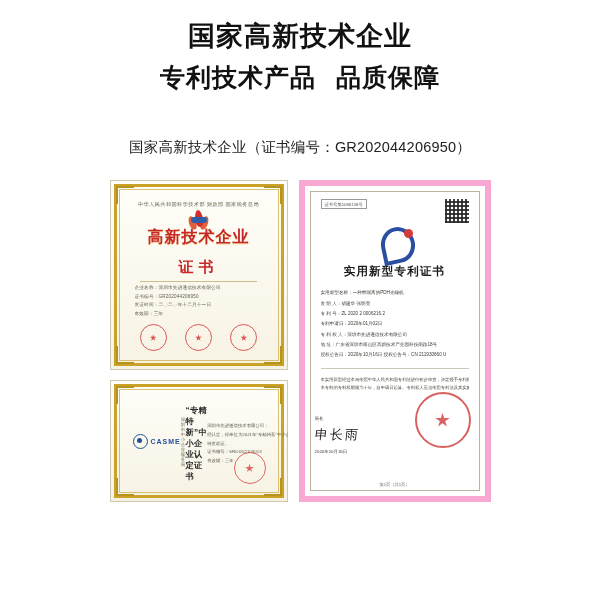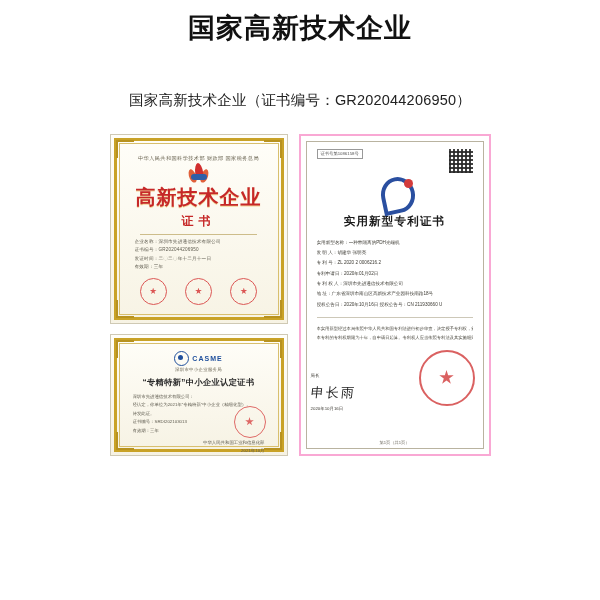--- a/index.html
+++ b/index.html
@@ -15,21 +15,21 @@
     overflow: hidden;
   }
   .page {
     width: 600px;
     height: 532px;
     position: relative;
     display: flex;
     flex-direction: column;
     align-items: center;
     box-sizing: border-box;
-    padding-top: 8px;
+    padding-top: 16px;
   }
   .headline-block {
     width: 100%;
     text-align: center;
   }
   .headline {
     font-size: 27px;
     font-weight: bold;
     letter-spacing: 1px;
     color: #111111;
@@ -156,32 +156,32 @@
   }
   .flame .base {
     position: absolute;
     left: 5px; bottom: 1px;
     width: 16px; height: 6px;
     background: #2f5fa8;
     border-radius: 3px;
   }
   .cert1 .title {
     margin-top: 3px;
-    font-size: 20px;
+    font-size: 16px;
     font-weight: bold;
     color: #c62828;
     letter-spacing: 1px;
     text-shadow: 0 1px 0 #f3d79a;
   }
   .cert1 .subtitle {
-    font-size: 12px;
+    font-size: 15px;
     font-weight: bold;
     color: #c62828;
     letter-spacing: 5px;
-    margin-top: 2px;
+    margin-top: 10px;
   }
   .cert1 .rule {
     width: 86%;
     height: 1px;
     background: #cdbd8a;
     margin: 4px 0 3px;
   }
   .cert1 .lines {
     width: 100%;
     padding: 0 4px;
@@ -225,21 +225,21 @@
     width: 178px;
     height: 122px;
     background: linear-gradient(#fffef9, #f6f2e3);
   }
   .cert2 .body {
     position: absolute;
     inset: 13px;
     box-sizing: border-box;
     padding: 4px 10px;
     display: flex;
-    flex-direction: column;
+    flex-direction: row;
     align-items: center;
   }
   .casme {
     display: flex;
     align-items: center;
     gap: 3px;
   }
   .casme .mark {
     width: 13px; height: 13px;
     border: 1.6px solid #1f4f9c;
@@ -309,21 +309,21 @@
     margin: -4.5px 0 0 -4.5px;
     background: #d63a3a;
     clip-path: polygon(50% 0%, 61% 35%, 98% 35%, 68% 57%, 79% 91%, 50% 70%, 21% 91%, 32% 57%, 2% 35%, 39% 35%);
   }
 
   
   .cert3 {
     width: 192px;
     height: 322px;
     background: #ffffff;
-    border: 2px solid #f9a8d4;
+    border: 6px solid #f9a8d4;
     position: relative;
     box-sizing: border-box;
     overflow: hidden;
   }
   .cert3 .inner {
     position: absolute;
     inset: 5px;
     border: 1.2px solid #b9b3a0;
     box-sizing: border-box;
     padding: 7px 10px;
@@ -448,20 +448,23 @@
     color: #6b675c;
   }
 </style>
 </head>
 <body>
 
 <div class="page">
 
   <div class="headline-block">
     <p class="headline h1">国家高新技术企业</p>
+    <p class="headline h3">
+      <span>专利技术产品</span><span class="gap"></span><span>品质保障</span>
+    </p>
   </div>
 
   <div class="subline-block">
     <p class="subline">国家高新技术企业（证书编号：GR202044206950）</p>
   </div>
 
   <div class="certs">
 
     <div class="col-left">
 

